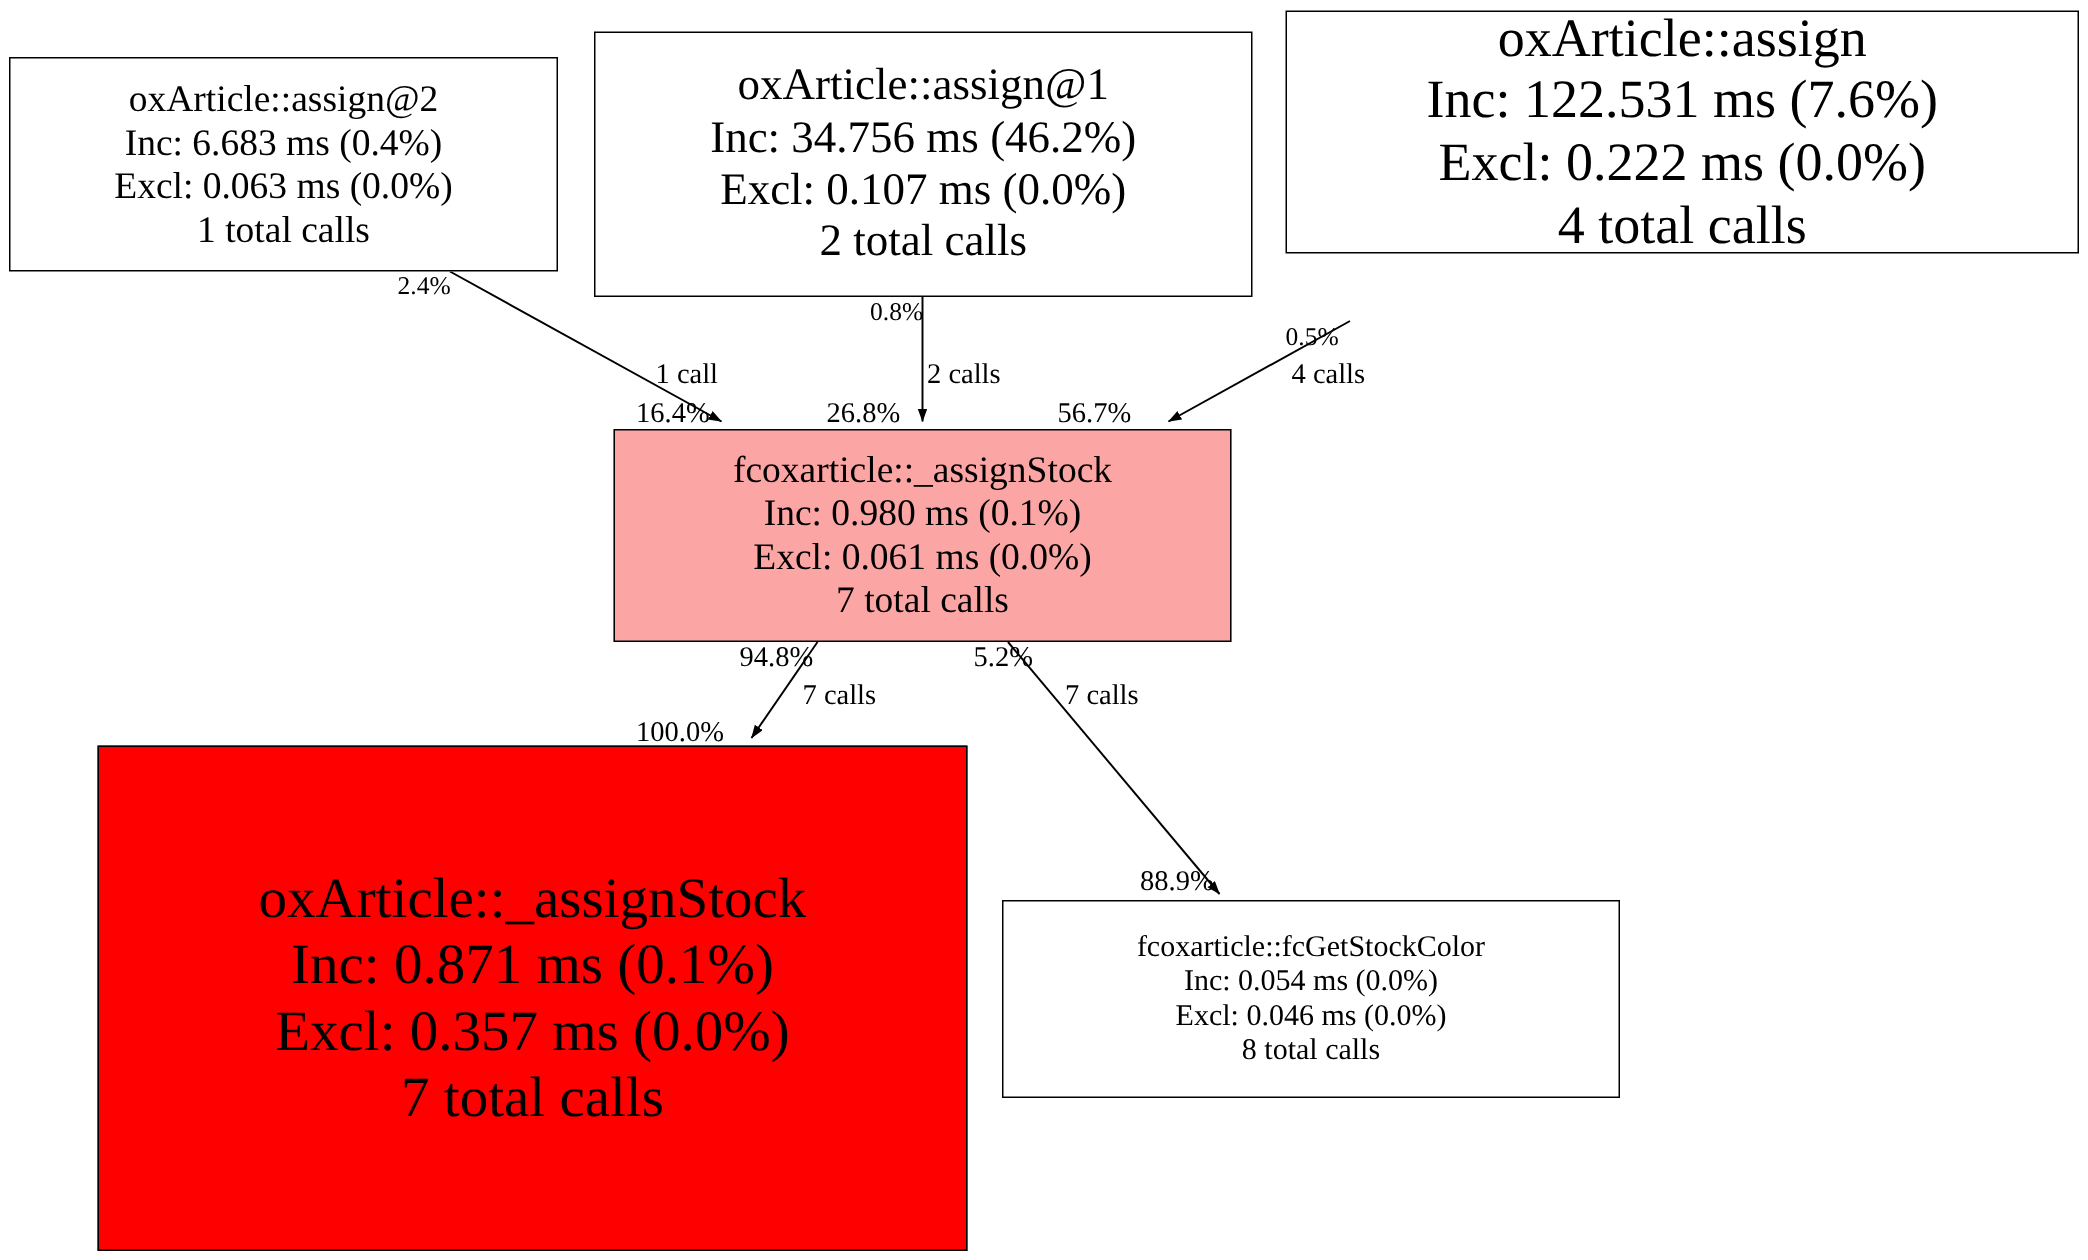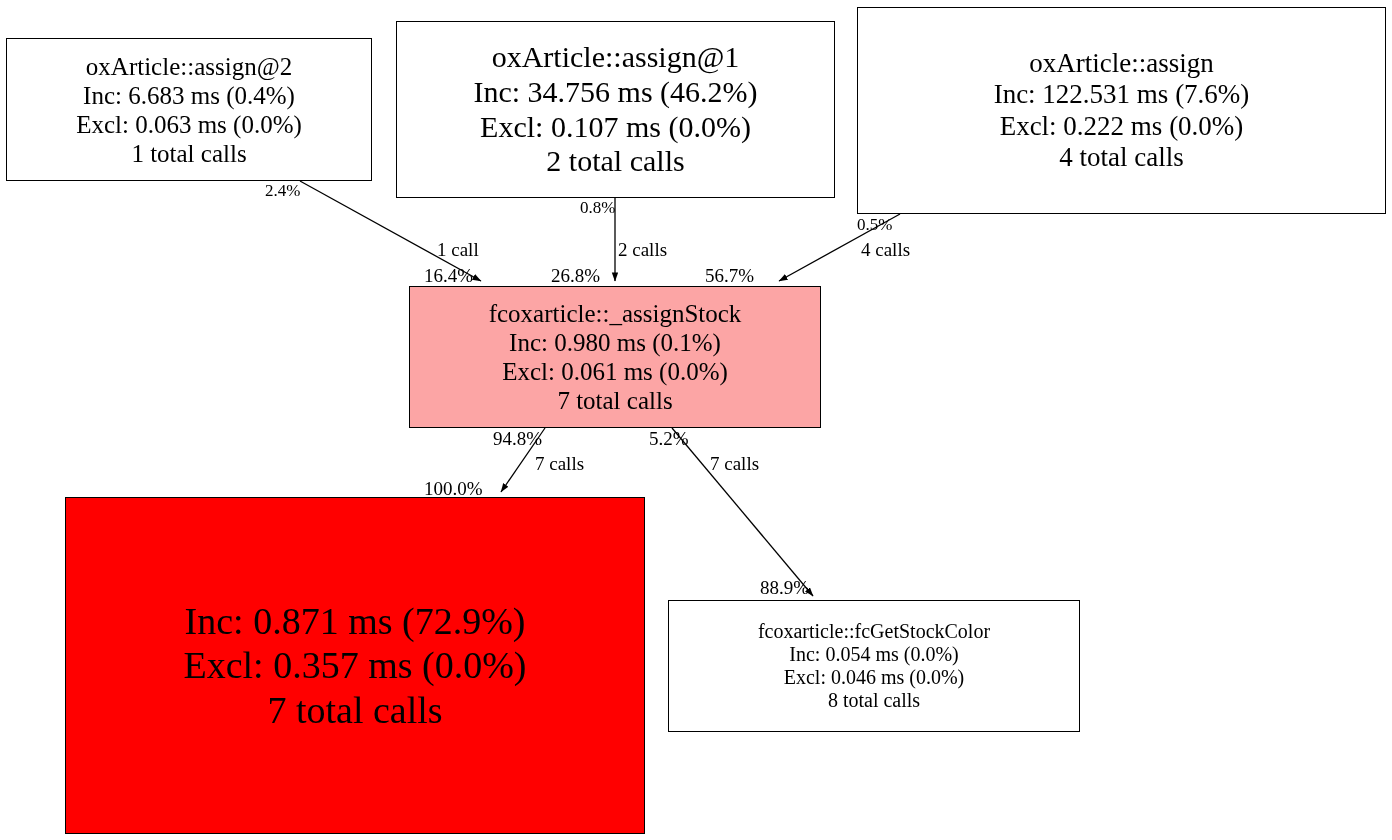--- a/index.html
+++ b/index.html
@@ -46,22 +46,22 @@
   
   #node-assign2 {
     left: 6px; top: 38px; width: 366px; height: 143px;
     font-size: 25px;
   }
   #node-assign1 {
     left: 396px; top: 21px; width: 439px; height: 177px;
     font-size: 30px;
   }
   #node-assign {
-    left: 857px; top: 7px; width: 529px; height: 207px;
-    font-size: 27px;
+    left: 857px; top: 7px; width: 529px; height: 162px;
+    font-size: 36px;
   }
   #node-fcassignstock {
     left: 409px; top: 286px; width: 412px; height: 142px;
     font-size: 25px;
   }
   #node-oxassignstock {
     left: 65px; top: 497px; width: 580px; height: 337px;
     font-size: 38px;
   }
   #node-fcgetstockcolor {
@@ -144,21 +144,22 @@
   </div>
 
   <div class="node" id="node-fcassignstock" style="background: #fca5a5;">
     <span class="ln">fcoxarticle::_assignStock</span>
     <span class="ln">Inc: 0.980 ms (0.1%)</span>
     <span class="ln">Excl: 0.061 ms (0.0%)</span>
     <span class="ln">7 total calls</span>
   </div>
 
   <div class="node" id="node-oxassignstock" style="background: rgb(255, 0, 0);">
-    <span class="ln">Inc: 0.871 ms (72.9%)</span>
+    <span class="ln">oxArticle::_assignStock</span>
+    <span class="ln">Inc: 0.871 ms (0.1%)</span>
     <span class="ln">Excl: 0.357 ms (0.0%)</span>
     <span class="ln">7 total calls</span>
   </div>
 
   <div class="node" id="node-fcgetstockcolor" style="background: rgb(255, 255, 255);">
     <span class="ln">fcoxarticle::fcGetStockColor</span>
     <span class="ln">Inc: 0.054 ms (0.0%)</span>
     <span class="ln">Excl: 0.046 ms (0.0%)</span>
     <span class="ln">8 total calls</span>
   </div>

